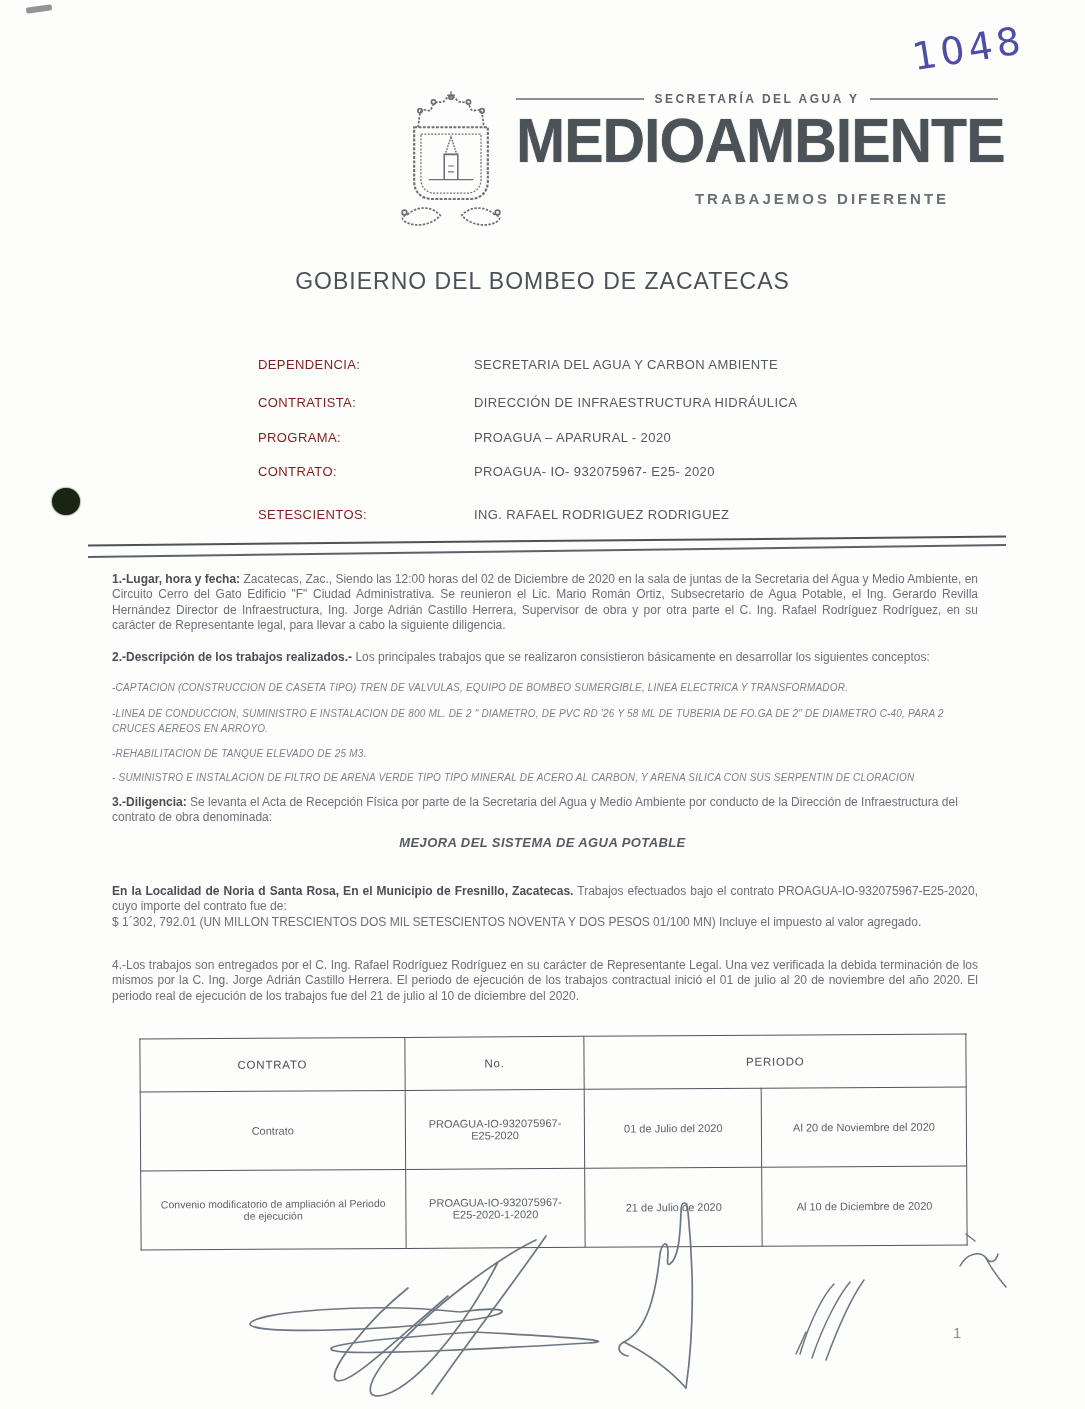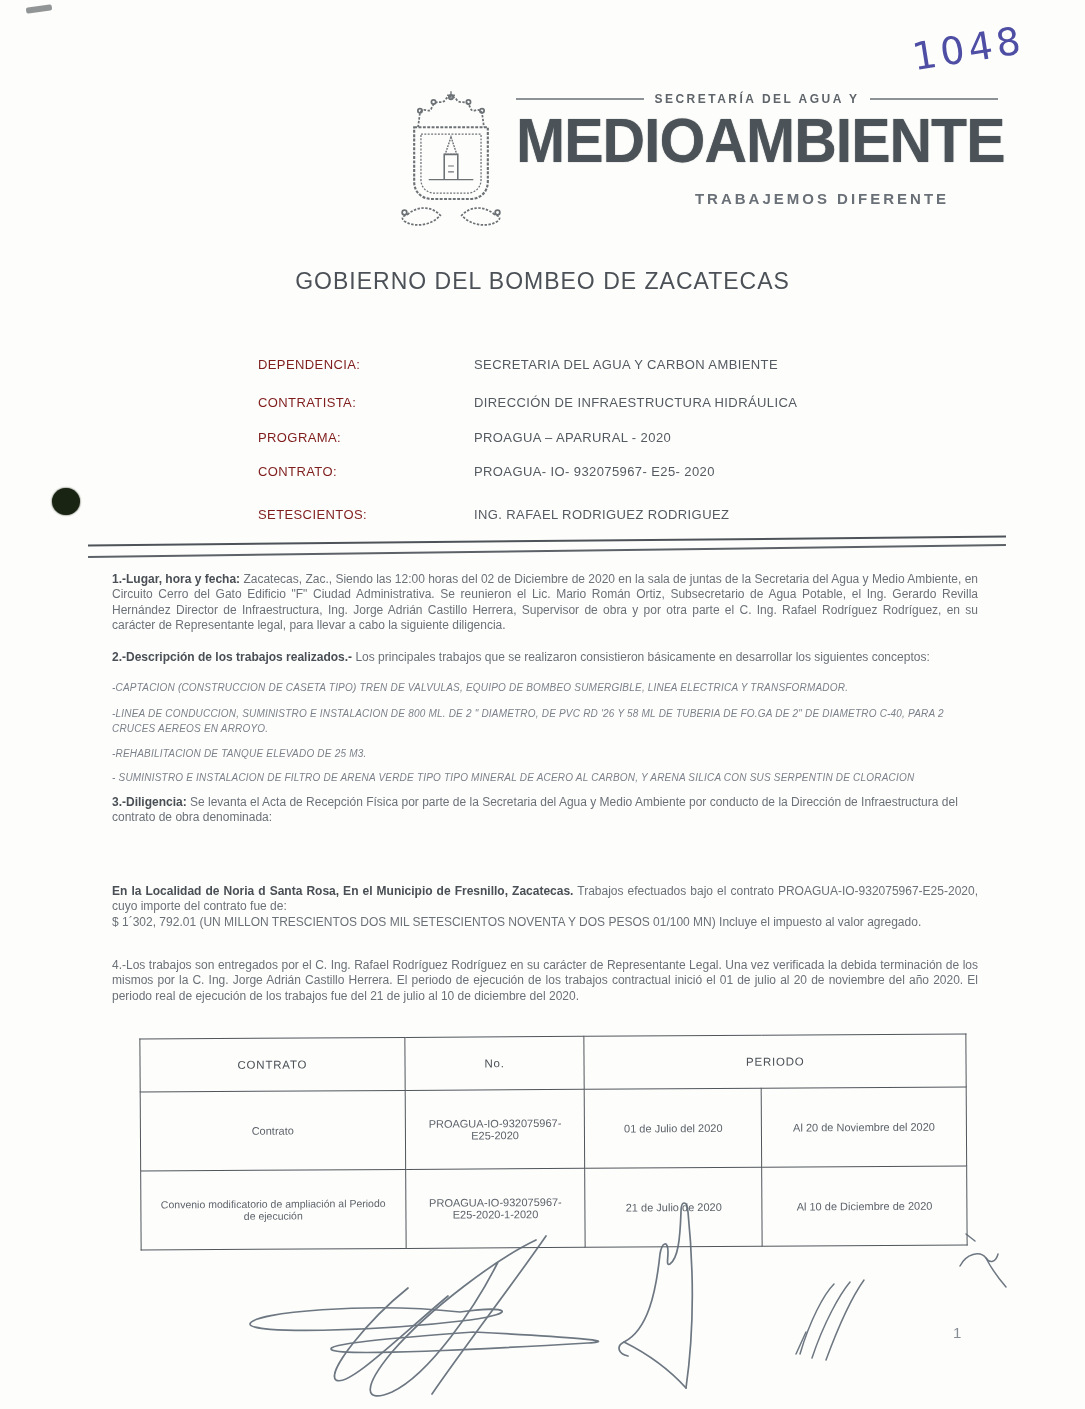--- a/index.html
+++ b/index.html
@@ -137,20 +137,21 @@
 
   <div class="concept" style="top:680px">-CAPTACION (CONSTRUCCION DE CASETA TIPO) TREN DE VALVULAS, EQUIPO DE BOMBEO SUMERGIBLE, LINEA ELECTRICA Y TRANSFORMADOR.</div>
   <div class="concept" style="top:706px">-LINEA DE CONDUCCION, SUMINISTRO E INSTALACION DE 800 ML. DE 2 " DIAMETRO, DE PVC RD '26 Y 58 ML DE TUBERIA DE FO.GA DE 2" DE DIAMETRO C-40, PARA 2 CRUCES AEREOS EN ARROYO.</div>
   <div class="concept" style="top:746px">-REHABILITACION DE TANQUE ELEVADO DE 25 M3.</div>
   <div class="concept" style="top:770px">- SUMINISTRO E INSTALACION DE FILTRO DE ARENA VERDE TIPO TIPO MINERAL DE ACERO AL CARBON, Y ARENA SILICA CON SUS SERPENTIN DE CLORACION</div>
 
   <div class="para" style="top:795px">
     <b>3.-Diligencia:</b><span> Se levanta el Acta de Recepción Física por parte de la Secretaria del Agua y Medio Ambiente por conducto de la Dirección de Infraestructura del contrato de obra denominada:</span>
   </div>
 
+  <div class="work-title" style="top:835px">MEJORA DEL SISTEMA DE AGUA POTABLE</div>
 
   <div class="para just" style="top:884px">
     <b>En la Localidad de Noria d Santa Rosa, En el Municipio de Fresnillo, Zacatecas.</b><span> Trabajos efectuados bajo el contrato PROAGUA-IO-932075967-E25-2020, cuyo importe del contrato fue de:</span><br>
     <span>$  1´302, 792.01  (UN MILLON TRESCIENTOS DOS MIL SETESCIENTOS NOVENTA Y DOS PESOS 01/100 MN) Incluye el impuesto al valor agregado.</span>
   </div>
 
   <div class="para just" style="top:958px">4.-Los trabajos son entregados por el C. Ing. Rafael Rodríguez Rodríguez en su carácter de Representante Legal. Una vez verificada la debida terminación de los mismos por la C. Ing. Jorge Adrián Castillo Herrera. El periodo de ejecución de los trabajos contractual inició el 01 de julio al 20 de noviembre del año 2020. El periodo real de ejecución de los trabajos fue del 21 de julio al 10 de diciembre del 2020.</div>
 
   <table class="rec-table">
     <colgroup>

